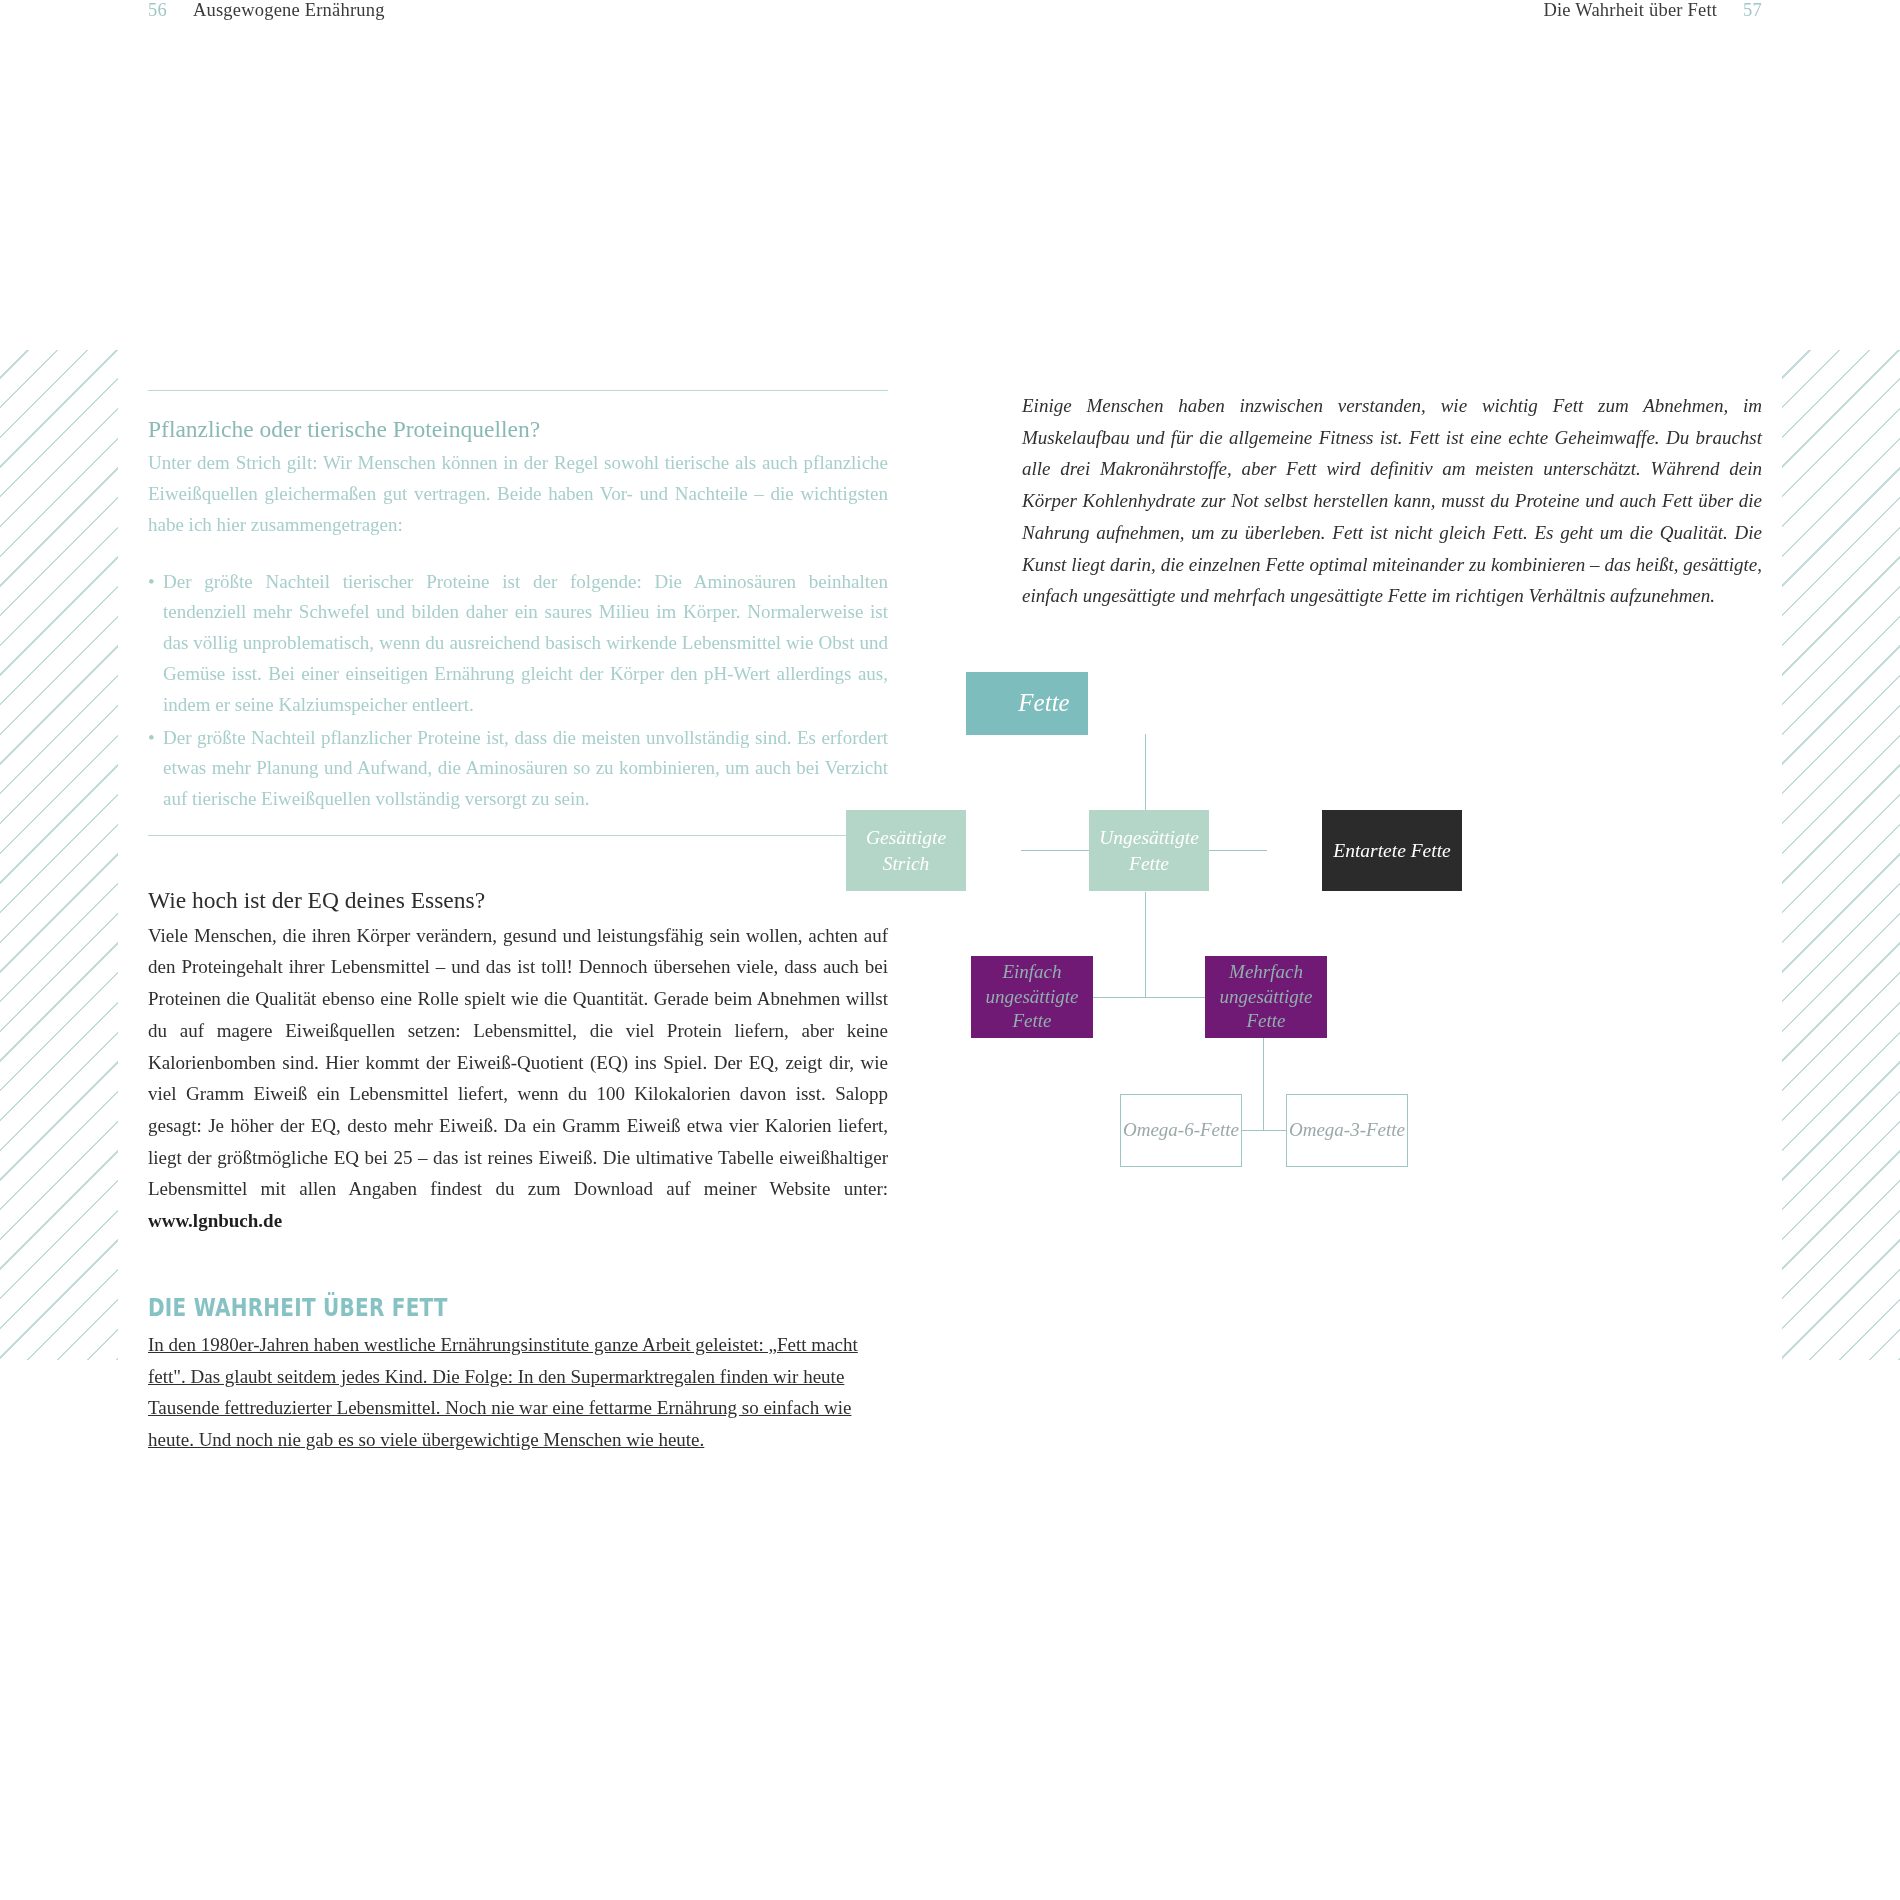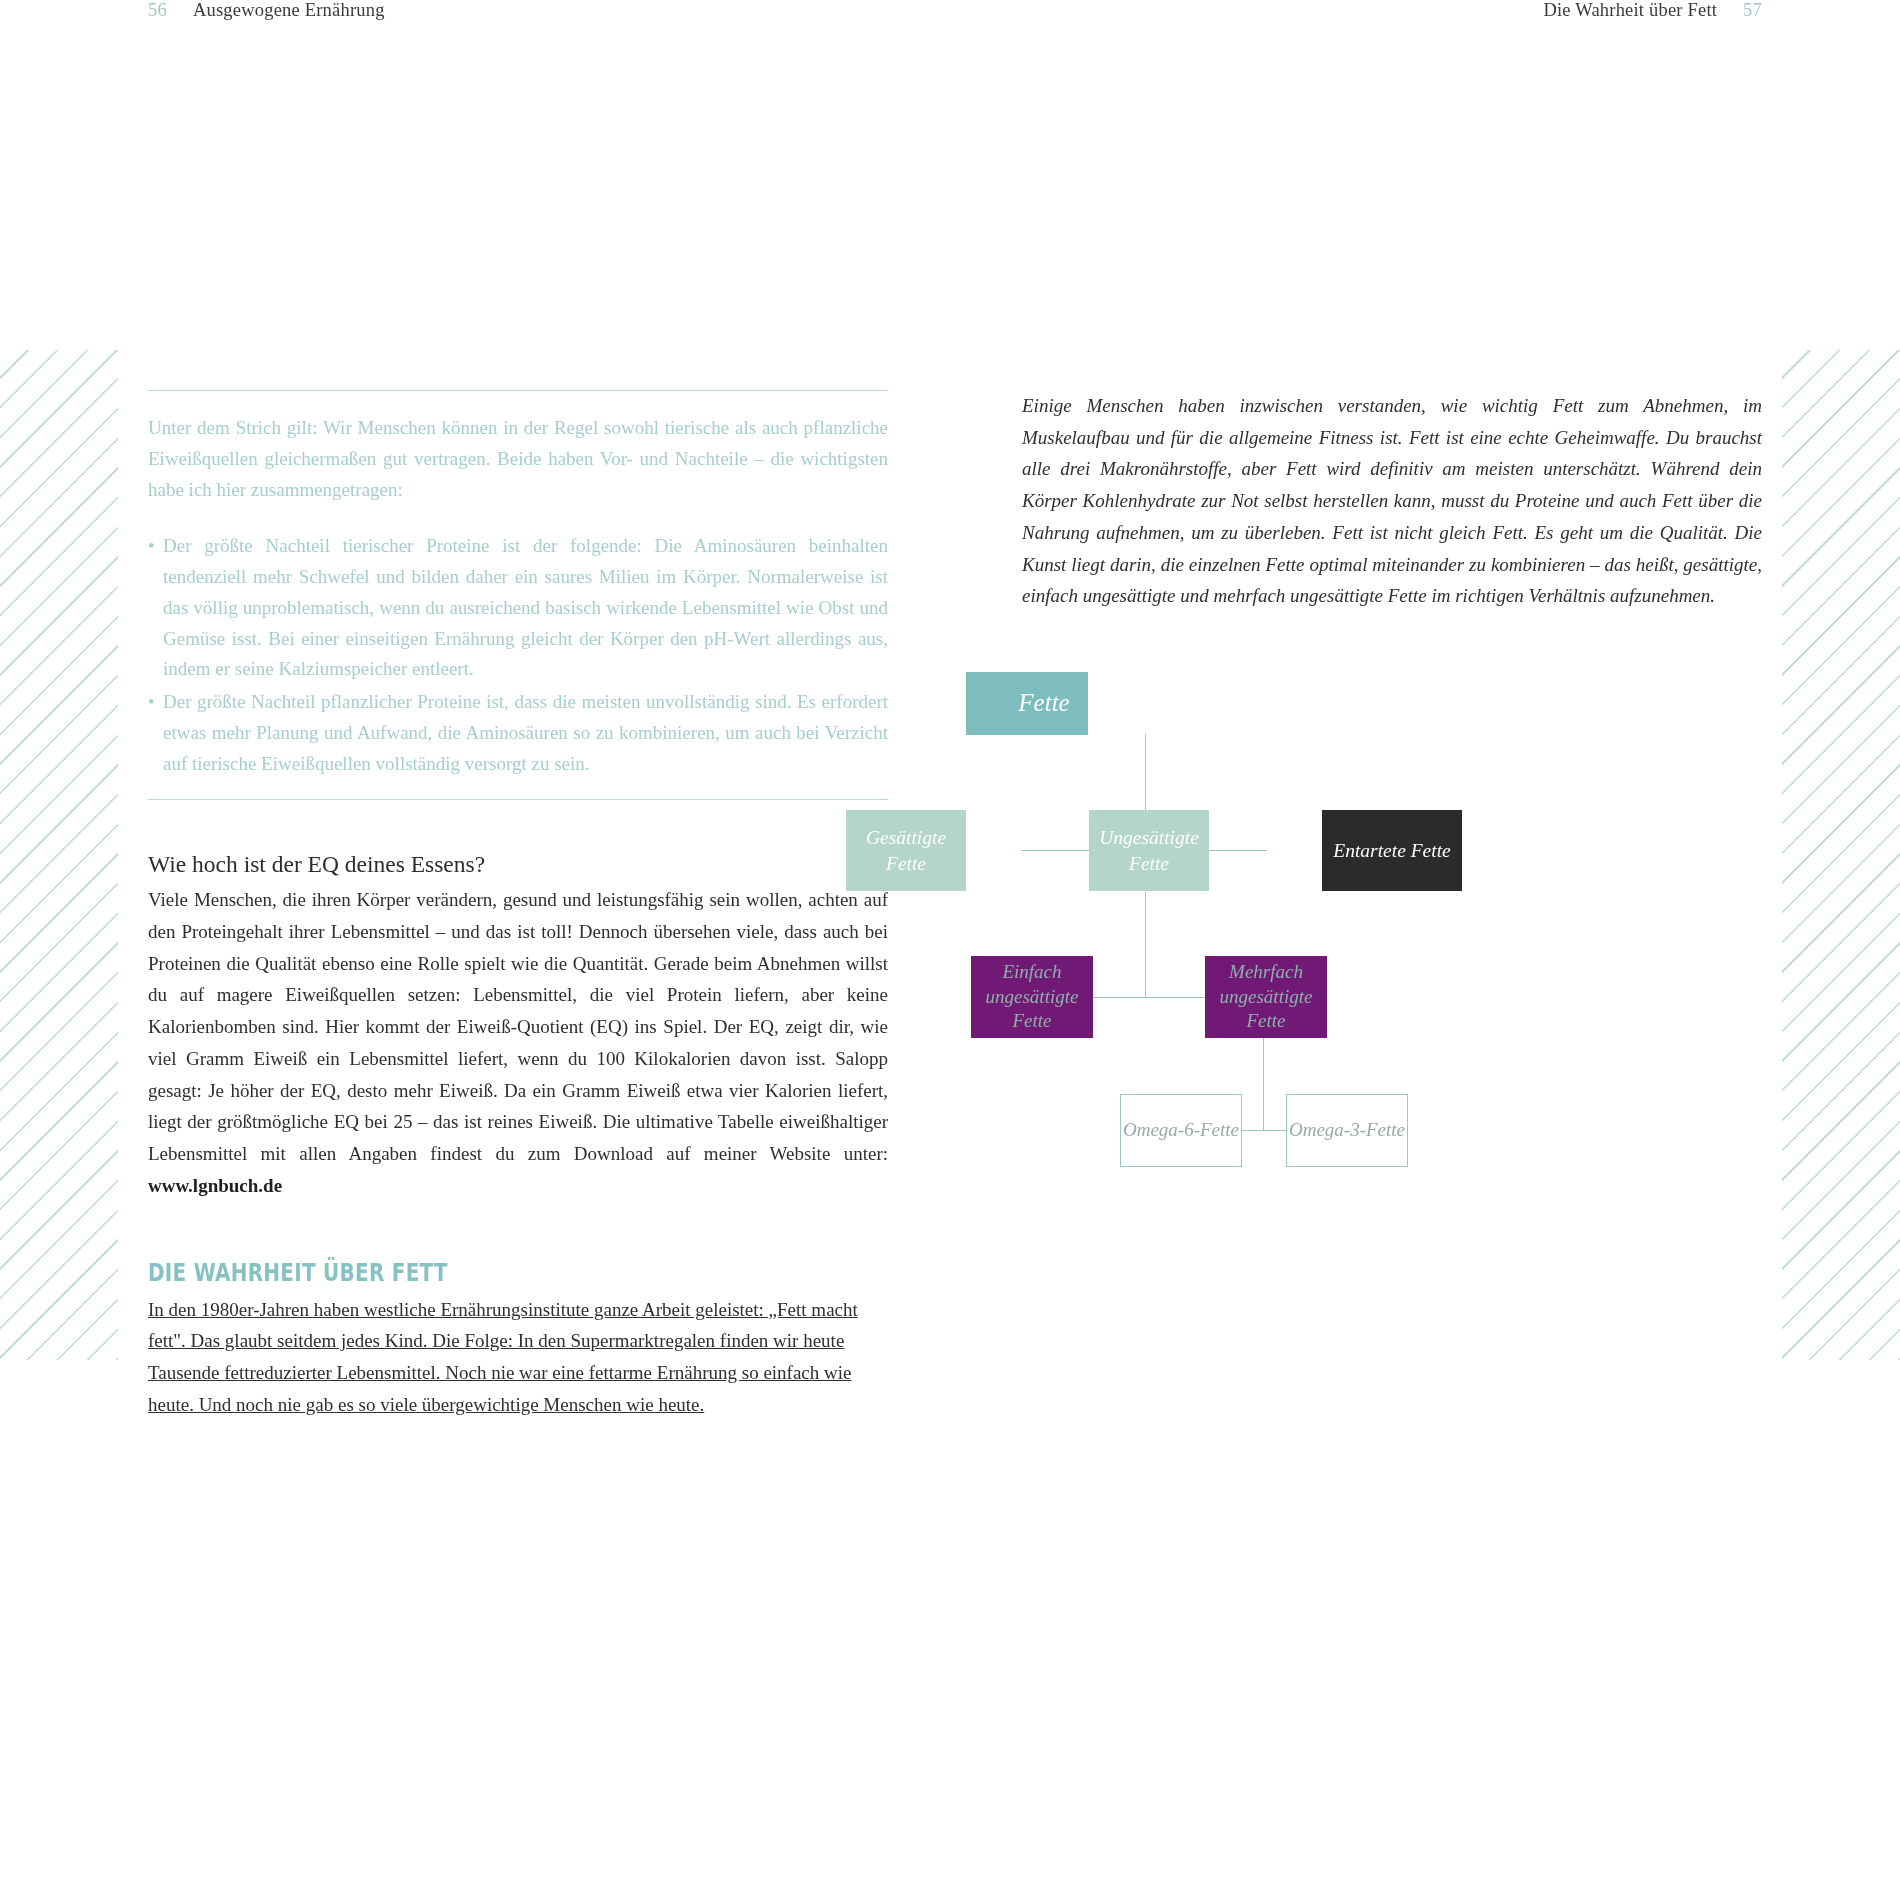--- a/index.html
+++ b/index.html
@@ -213,20 +213,21 @@
 
   <div class="runhead runhead-right">
     <span>Die Wahrheit über Fett</span><span class="folio folio-right">57</span>
   </div>
 
   <div class="page page-left">
 
     <hr class="rule">
 
     <div class="tint-block">
+      <h2 class="tint-h">Pflanzliche oder tierische Proteinquellen?</h2>
       <p class="tint-p">Unter dem Strich gilt: Wir Menschen können in der Regel sowohl tierische als auch pflanzliche Eiweißquellen gleichermaßen gut vertragen. Beide haben Vor- und Nachteile – die wichtigsten habe ich hier zusammengetragen:</p>
 
       <ul class="tint-list">
         <li>Der größte Nachteil tierischer Proteine ist der folgende: Die Aminosäuren beinhalten tendenziell mehr Schwefel und bilden daher ein saures Milieu im Körper. Normalerweise ist das völlig unproblematisch, wenn du ausreichend basisch wirkende Lebensmittel wie Obst und Gemüse isst. Bei einer einseitigen Ernährung gleicht der Körper den pH-Wert allerdings aus, indem er seine Kalziumspeicher entleert.</li>
         <li>Der größte Nachteil pflanzlicher Proteine ist, dass die meisten unvollständig sind. Es erfordert etwas mehr Planung und Aufwand, die Aminosäuren so zu kombinieren, um auch bei Verzicht auf tierische Eiweißquellen vollständig versorgt zu sein.</li>
       </ul>
     </div>
 
     <hr class="rule">
 
@@ -254,21 +255,21 @@
 
       <div class="conn conn-v" style="left:123px; top:90px;  height:117px;"></div>
       <div class="conn conn-h" style="left:-1px;  top:206px; width:246px;"></div>
       <div class="conn conn-v" style="left:123px; top:248px; height:106px;"></div>
       <div class="conn conn-h" style="left:10px;  top:353px; width:232px;"></div>
       <div class="conn conn-v" style="left:241px; top:373px; height:114px;"></div>
       <div class="conn conn-h" style="left:146px; top:486px; width:190px;"></div>
 
       <div class="node node-root" style="left:-56px;  top:28px;  width:122px; height:63px;">Fette</div>
 
-      <div class="node node-l2" style="left:-176px; top:166px; width:120px; height:81px;">Gesättigte Fette</div>
+      <div class="node node-l2" style="left:-176px; top:166px; width:120px; height:81px;">Gesättigte Strich</div>
 
       <div class="node node-l2" style="left:67px;   top:166px; width:120px; height:81px;">Ungesättigte Fette</div>
 
       <div class="node node-dark" style="left:300px; top:166px; width:140px; height:81px;">Entartete Fette</div>
 
       <div class="node node-l3" style="left:-51px;  top:312px; width:122px; height:82px;">Einfach ungesättigte Fette</div>
 
       <div class="node node-l3" style="left:183px;  top:312px; width:122px; height:82px;">Mehrfach ungesättigte Fette</div>
 
       <div class="node node-l4" style="left:98px;   top:450px; width:122px; height:73px;">Omega-6-Fette</div>

